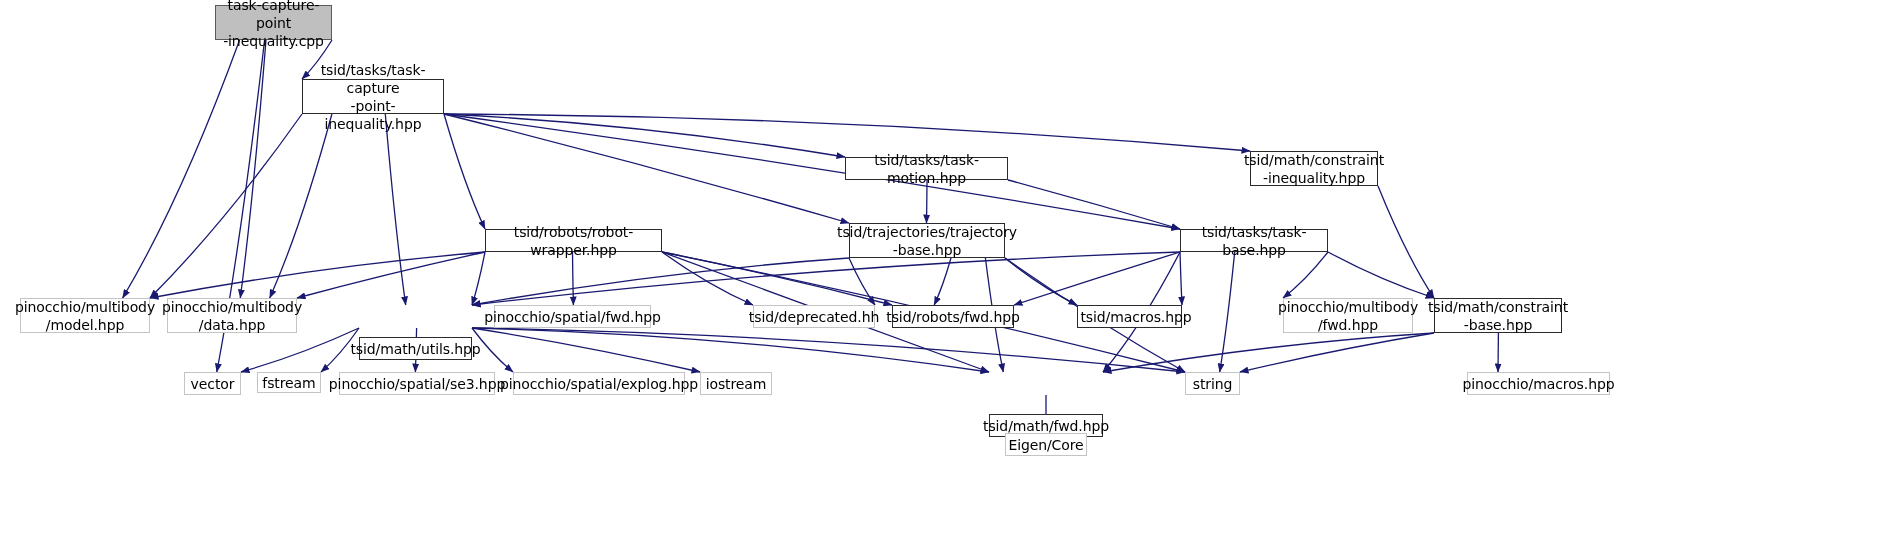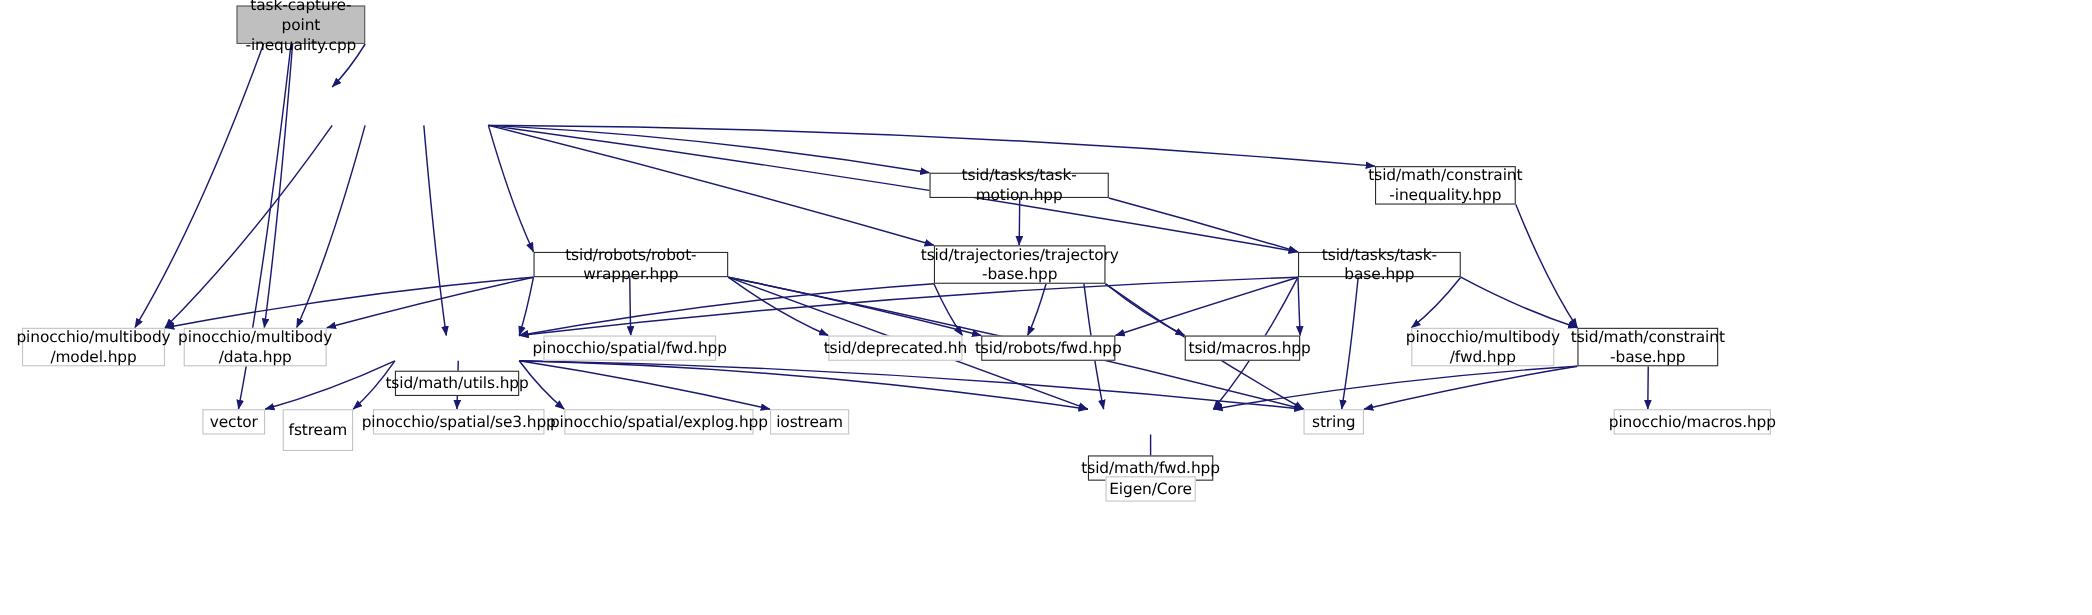--- a/index.html
+++ b/index.html
@@ -114,20 +114,22 @@
         <path d="M472.0,328.0 Q828.5,334.3 1185.0,372.0" marker-end="url(#arrow)"></path>
         <path d="M1434.0,333.0 Q1268.5,343.3 1103.0,372.0" marker-end="url(#arrow)"></path>
         <path d="M1434.0,333.0 Q1337.0,349.0 1240.0,372.0" marker-end="url(#arrow)"></path>
         <path d="M1498.4,333.0 Q1498.2,357.2 1498.0,372.0" marker-end="url(#arrow)"></path>
         <path d="M1046.0,395.0 Q1046.0,418.6 1046.0,433.0" marker-end="url(#arrow)"></path>
       </g>
   </svg>
   <div id="node-layer">
       <div class="node root" style="left: 215px; top: 5px; width: 117px; height: 35px;"><span class="node-label">task-capture-point
 -inequality.cpp</span></div>
+      <div class="node solid" style="left: 302px; top: 79px; width: 142px; height: 35px;"><span class="node-label">tsid/tasks/task-capture
+-point-inequality.hpp</span></div>
       <div class="node solid" style="left: 845px; top: 157px; width: 163px; height: 23px;"><span class="node-label">tsid/tasks/task-motion.hpp</span></div>
       <div class="node solid" style="left: 1250px; top: 151px; width: 128px; height: 35px;"><span class="node-label">tsid/math/constraint
 -inequality.hpp</span></div>
       <div class="node solid" style="left: 485px; top: 229px; width: 177px; height: 23px;"><span class="node-label">tsid/robots/robot-wrapper.hpp</span></div>
       <div class="node solid" style="left: 849px; top: 223px; width: 156px; height: 35px;"><span class="node-label">tsid/trajectories/trajectory
 -base.hpp</span></div>
       <div class="node solid" style="left: 1180px; top: 229px; width: 148px; height: 23px;"><span class="node-label">tsid/tasks/task-base.hpp</span></div>
       <div class="node light" style="left: 20px; top: 298px; width: 130px; height: 35px;"><span class="node-label">pinocchio/multibody
 /model.hpp</span></div>
       <div class="node light" style="left: 167px; top: 298px; width: 130px; height: 35px;"><span class="node-label">pinocchio/multibody
@@ -135,21 +137,21 @@
       <div class="node solid" style="left: 359px; top: 305px; width: 113px; height: 23px; margin-top: 32px;"><span class="node-label">tsid/math/utils.hpp</span></div>
       <div class="node light" style="left: 494px; top: 305px; width: 157px; height: 23px;"><span class="node-label">pinocchio/spatial/fwd.hpp</span></div>
       <div class="node light" style="left: 753px; top: 305px; width: 122px; height: 23px;"><span class="node-label">tsid/deprecated.hh</span></div>
       <div class="node solid" style="left: 892px; top: 305px; width: 122px; height: 23px;"><span class="node-label">tsid/robots/fwd.hpp</span></div>
       <div class="node solid" style="left: 1077px; top: 305px; width: 105px; height: 23px; padding-left: 17px;"><span class="node-label">tsid/macros.hpp</span></div>
       <div class="node light" style="left: 1283px; top: 298px; width: 130px; height: 35px;"><span class="node-label">pinocchio/multibody
 /fwd.hpp</span></div>
       <div class="node solid" style="left: 1434px; top: 298px; width: 128px; height: 35px;"><span class="node-label">tsid/math/constraint
 -base.hpp</span></div>
       <div class="node light" style="left: 184px; top: 372px; width: 57px; height: 23px;"><span class="node-label">vector</span></div>
-      <div class="node light" style="left: 257px; top: 372px; width: 64px; height: 38px;"><span class="node-label">fstream</span></div>
+      <div class="node light" style="left: 257px; top: 372px; width: 64px; height: 21px;"><span class="node-label">fstream</span></div>
       <div class="node light" style="left: 339px; top: 372px; width: 156px; height: 23px; justify-content: center;"><span class="node-label">pinocchio/spatial/se3.hpp</span></div>
       <div class="node light" style="left: 513px; top: 372px; width: 172px; height: 23px;"><span class="node-label">pinocchio/spatial/explog.hpp</span></div>
       <div class="node light" style="left: 700px; top: 372px; width: 72px; height: 23px;"><span class="node-label">iostream</span></div>
       <div class="node solid" style="left: 989px; top: 372px; width: 114px; height: 23px; margin-top: 42px;"><span class="node-label">tsid/math/fwd.hpp</span></div>
       <div class="node light" style="left: 1185px; top: 372px; width: 55px; height: 23px;"><span class="node-label">string</span></div>
       <div class="node light" style="left: 1427px; top: 372px; width: 143px; height: 23px; margin-left: 40px;"><span class="node-label">pinocchio/macros.hpp</span></div>
       <div class="node light" style="left: 1005px; top: 433px; width: 82px; height: 23px;"><span class="node-label">Eigen/Core</span></div>
     </div>
 </div>
 

